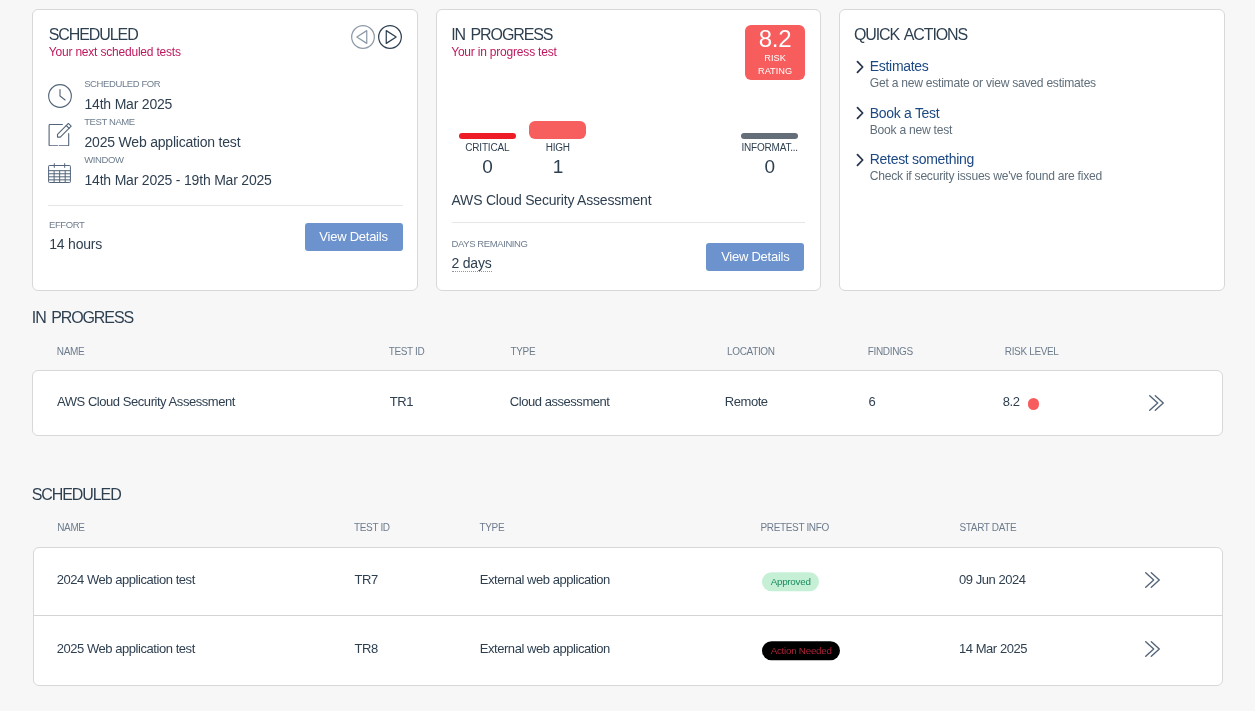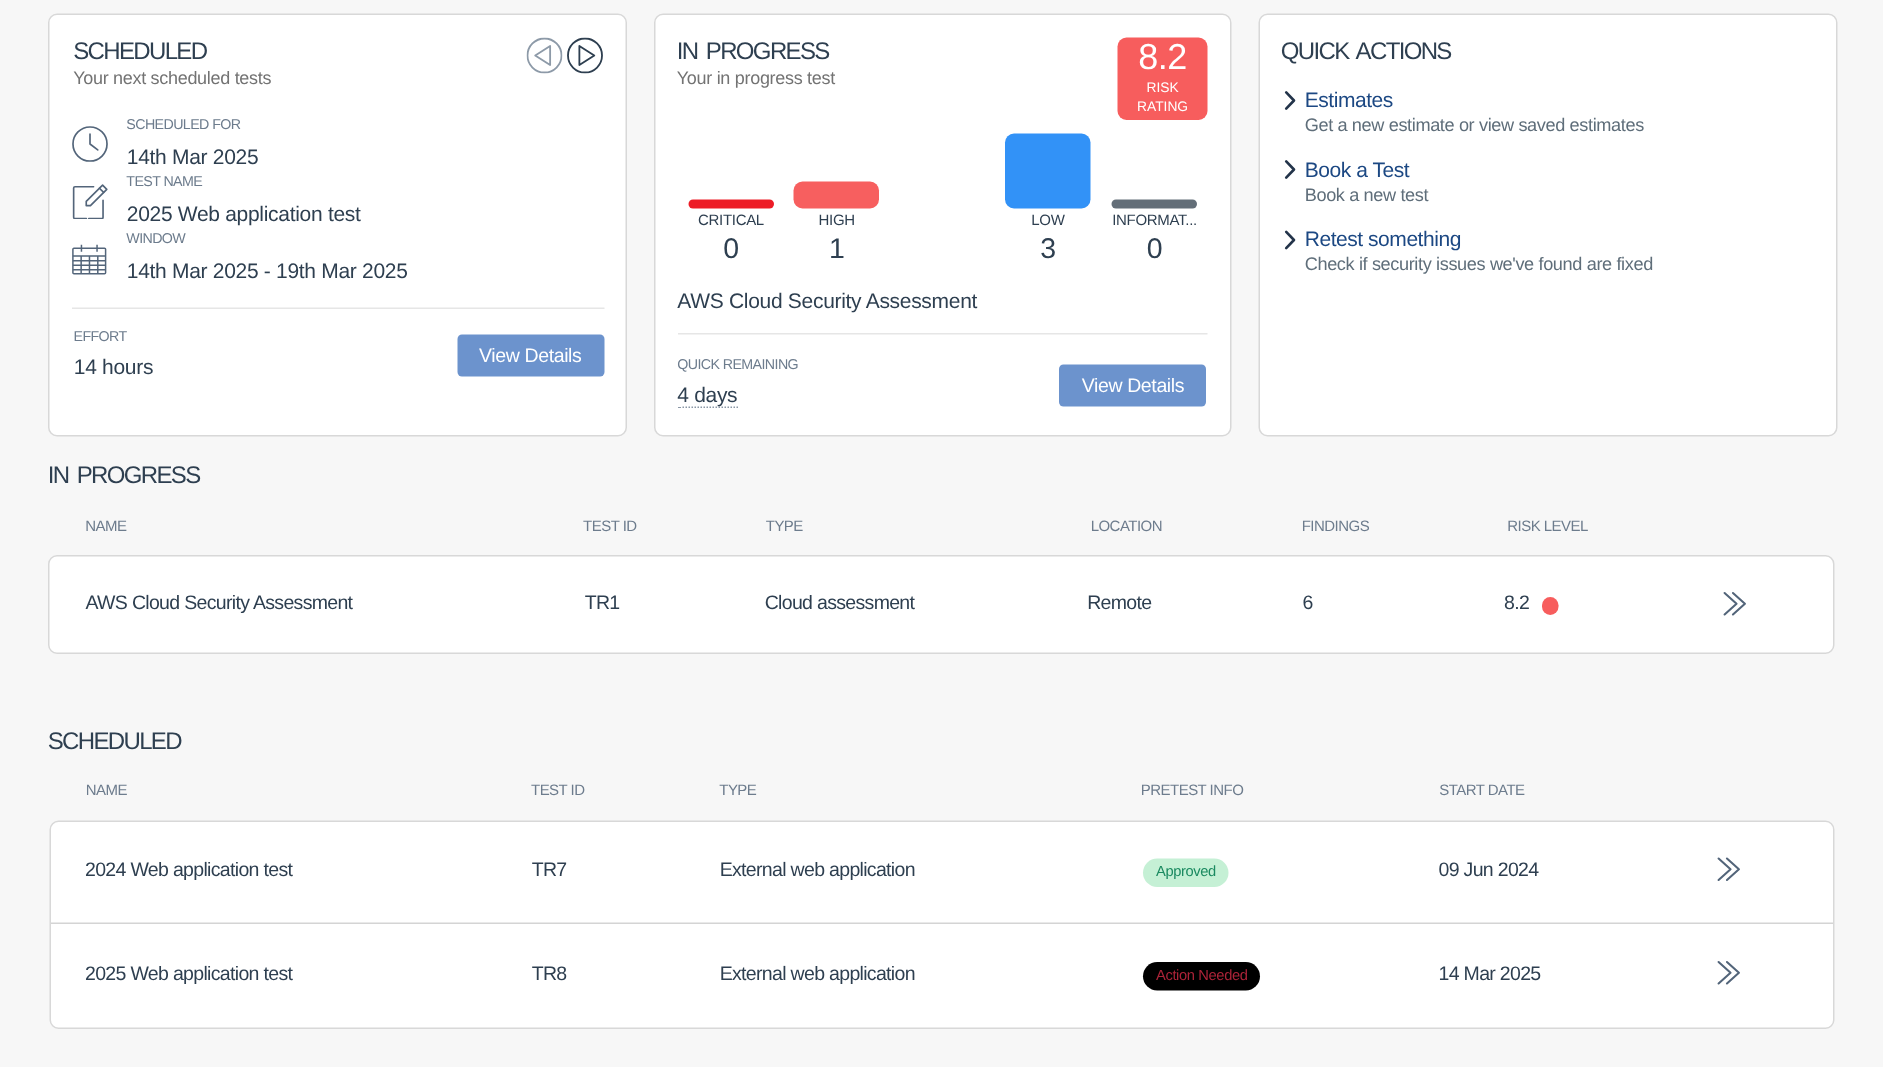--- a/index.html
+++ b/index.html
@@ -14,21 +14,21 @@
   .page { position:relative; width:1255px; height:711px; overflow:hidden; background:#f7f7f7; }
 
   
   .cards { position:absolute; left:32px; top:9px; width:1193px; height:282px; }
   .card { position:absolute; top:0; height:282px; background:#fff; border:1px solid #d8d8d8; border-radius:6px; }
   #card-scheduled { left:0; width:386px; }
   #card-inprogress { left:404px; width:385px; }
   #card-quick { left:807px; width:386px; }
 
   .card-title { font-size:16px; font-weight:400; letter-spacing:-1.1px; word-spacing:2.2px; color:#2e3f50; line-height:18px; }
-  .card-sub { font-size:12px; letter-spacing:-0.2px; color:#737373; line-height:15px; margin-top:0.5px; }
+  .card-sub { font-size:12px; letter-spacing:-0.2px; color:#be185d; line-height:15px; margin-top:0.5px; }
 
   
   #card-scheduled .hdr { position:absolute; left:15.8px; top:16.4px; }
   .navbtns { position:absolute; left:318.2px; top:15.2px; }
   .navbtn { position:absolute; width:24px; height:24px; display:block; }
 
   .fields { position:absolute; left:0; top:0; }
   .ic { position:absolute; display:block; }
   .flabel { position:absolute; font-size:9.5px; letter-spacing:-0.4px; color:#6d7c8d; line-height:11px;
             white-space:nowrap; }
@@ -182,41 +182,34 @@
             <div class="bcat">CRITICAL</div>
             <div class="bval">0</div>
           </div>
           <div class="bcol" style="left: 85.3px; text-decoration: underline;">
             <div class="bwrap">
               <div class="bar" style="height:18.6px;background:#f75f5f"></div>
             </div>
             <div class="bcat">HIGH</div>
             <div class="bval">1</div>
           </div>
-          <div class="bcol" style="left: 226.1px;">
-            <div class="bwrap">
-              <div class="bar" style="height:50.4px;background:#3292f7"></div>
-            </div>
-            <div class="bcat">LOW</div>
-            <div class="bval">3</div>
-          </div>
           <div class="bcol" style="left: 297.2px;">
             <div class="bwrap">
               <div class="bar" style="height:6.4px;background:#636e78"></div>
             </div>
             <div class="bcat">INFORMAT...</div>
             <div class="bval">0</div>
           </div>
         </div>
 
       <div class="ip-name">AWS Cloud Security Assessment</div>
       <div class="divider"></div>
       <div>
-        <span class="dlabel">QUICK REMAINING</span>
-        <span class="dvalue">4 days</span>
+        <span class="dlabel">DAYS REMAINING</span>
+        <span class="dvalue">2 days</span>
       </div>
       <button class="btn" id="btn-inprogress">View Details</button>
     </div>
 
     <div class="card" id="card-quick">
       <div class="hdr">
         <div class="card-title">QUICK ACTIONS</div>
       </div>
       <div class="qa-list">
           <div class="qa-item" style="top: 50.3px;">

